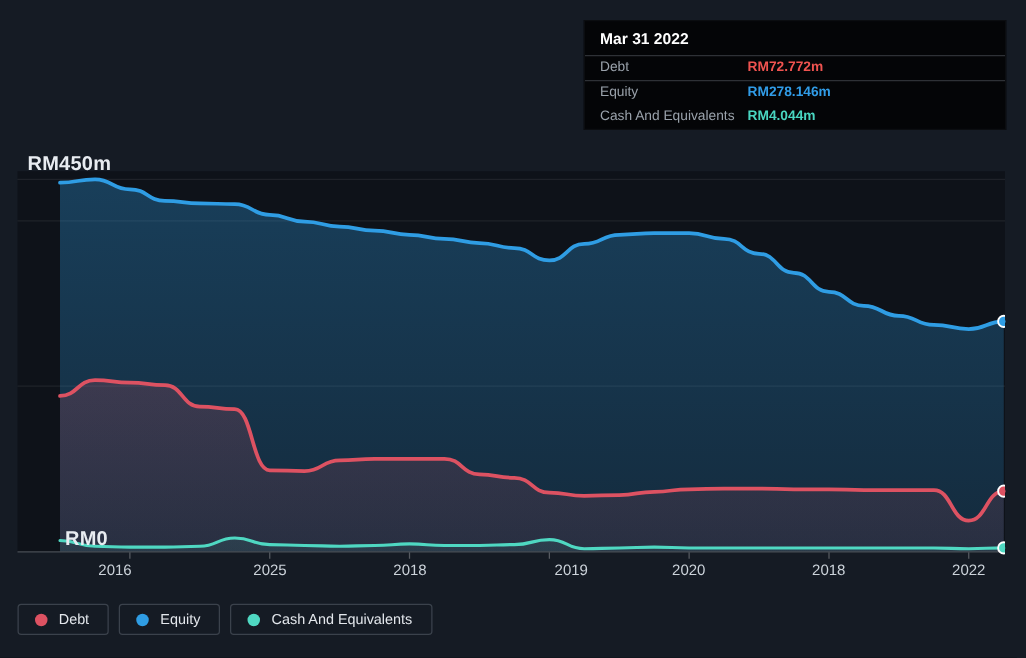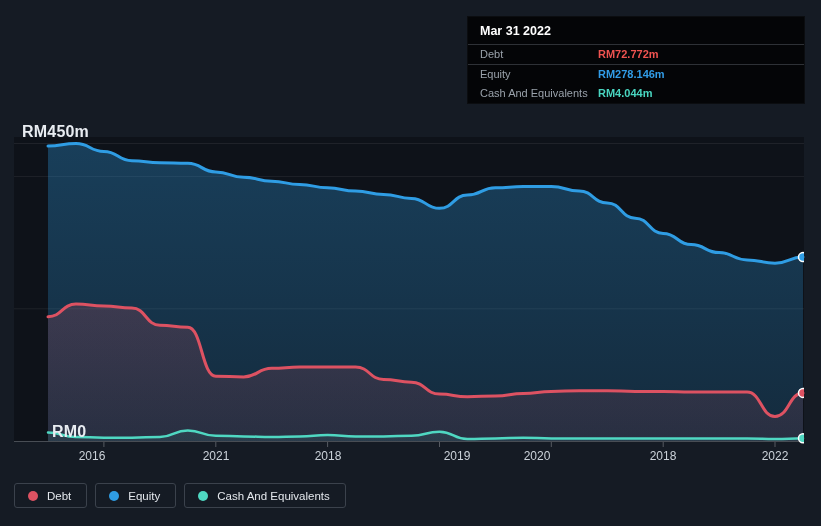--- a/index.html
+++ b/index.html
@@ -94,24 +94,24 @@
         <circle cx="803" cy="392.9" r="4.5" fill="#dd5262" stroke="#ffffff" stroke-width="1.5" clip-path="url(#plotclip)"></circle>
         <circle cx="803" cy="438.3" r="4.5" fill="#4fd8c2" stroke="#ffffff" stroke-width="1.5" clip-path="url(#plotclip)"></circle>
       </g>
   </svg>
 
   <div class="y-label top">RM450m</div>
   <div class="y-label bottom">RM0</div>
 
   <div id="x-years">
       <div class="x-year" style="left: 92px;">2016</div>
-      <div class="x-year" style="left: 216px;">2021</div>
+      <div class="x-year" style="left: 216px;">2025</div>
       <div class="x-year" style="left: 328px;">2018</div>
       <div class="x-year" style="left: 457px;">2019</div>
-      <div class="x-year" style="left: 537px;">2020</div>
+      <div class="x-year" style="left: 551px;">2020</div>
       <div class="x-year" style="left: 663px;">2018</div>
       <div class="x-year" style="left: 775px;">2022</div>
     </div>
 
   <div class="tooltip">
     <div class="tt-title">Mar 31 2022</div>
     <div class="tt-row bordered">
       <span class="lbl">Debt</span>
       <span class="val debt">RM72.772m</span>
     </div>

